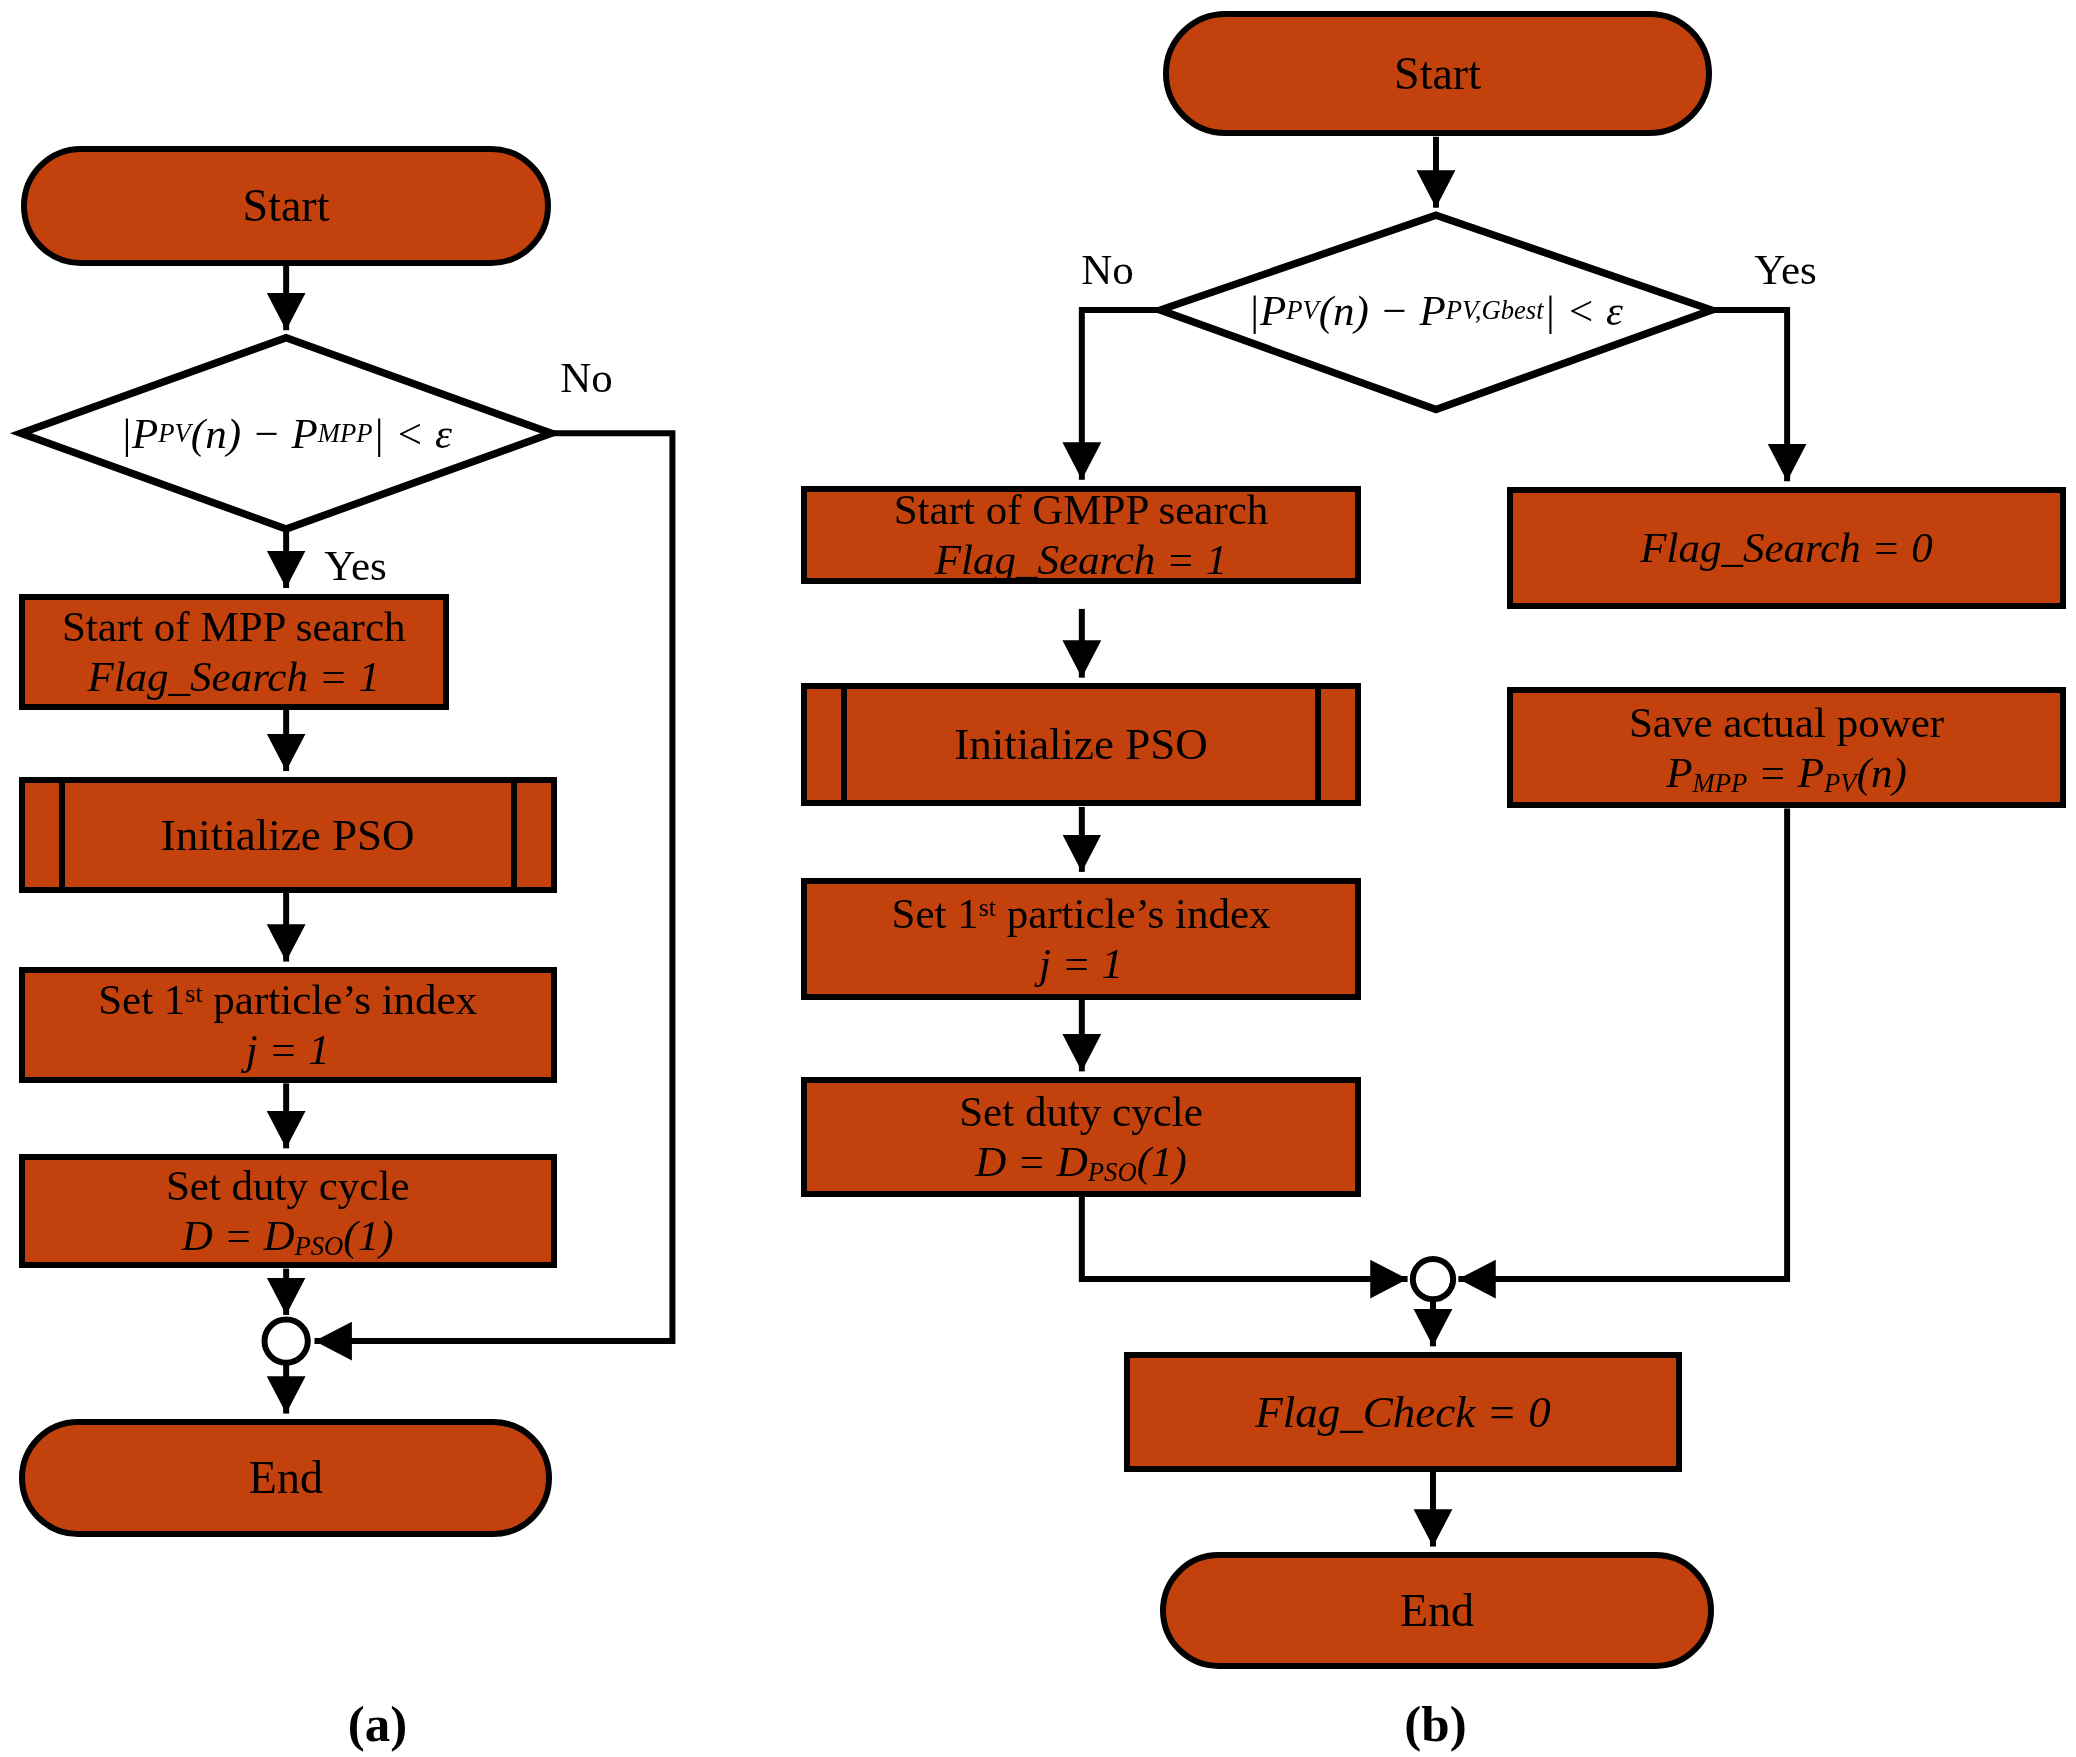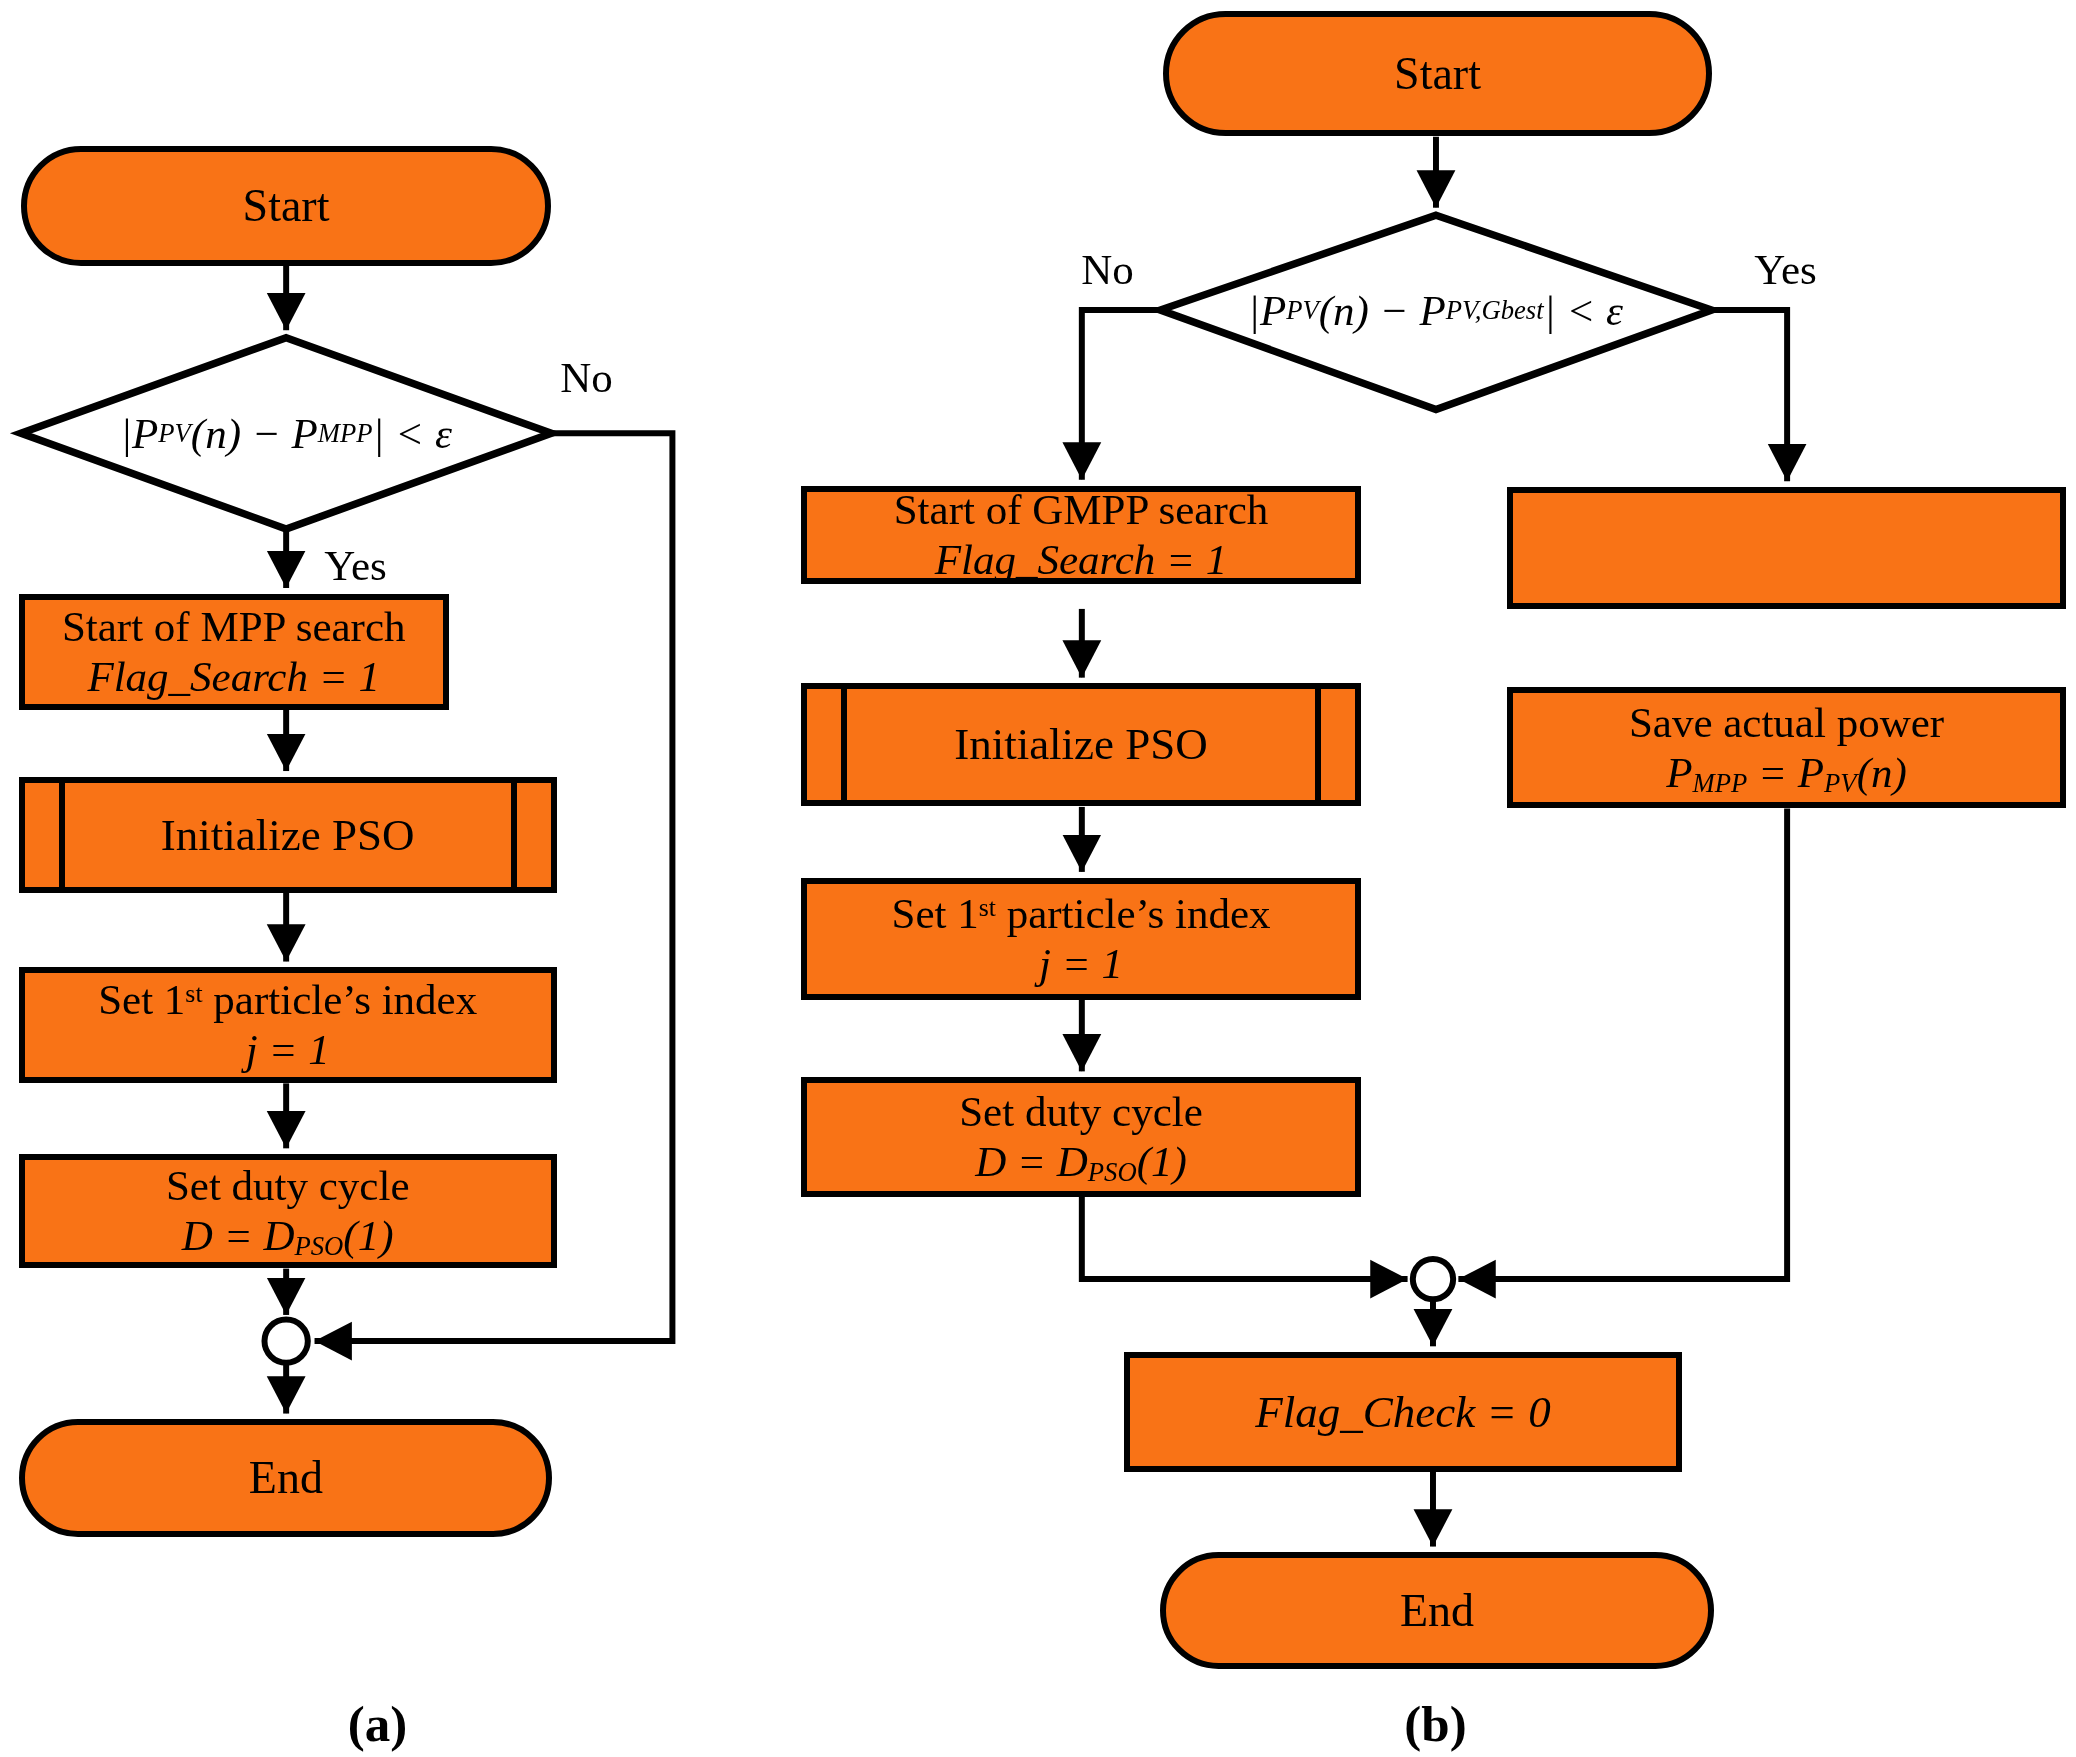--- a/index.html
+++ b/index.html
@@ -7,21 +7,21 @@
     position:relative;
     width:2077px;height:1758px;
     background:#ffffff;
     font-family:"Liberation Serif", serif;
     color:#000;
     overflow:hidden;
   }
   .layer{position:absolute;left:0;top:0;width:2077px;height:1758px;}
   .node{
     position:absolute;box-sizing:border-box;
-    border:6px solid #000;background:#f97316;
+    border:6px solid #000;background:#c2410c;
     display:flex;flex-direction:column;align-items:center;justify-content:center;
     text-align:center;line-height:1.16;
   }
   .pill{border-radius:746px;}
   .t1{font-size:43px;}
   .t2{font-size:43px;font-style:italic;}
   .big{font-size:46px;}
   .single{font-size:45px;}
   sub{font-size:0.62em;line-height:0;vertical-align:-0.18em;}
   sup{font-size:0.6em;line-height:0;vertical-align:0.45em;}
@@ -163,20 +163,21 @@
     <span class="t1"><span>Set 1</span><sup>st</sup><span> particle’s index</span></span>
     <span class="t2">j = 1</span>
   </div>
 
   <div class="node" style="left:801px;top:1077px;width:560px;height:120px">
     <span class="t1">Set duty cycle</span>
     <span class="t2"><span>D = D</span><sub>PSO</sub><span>(1)</span></span>
   </div>
 
   <div class="node" style="left:1507px;top:487px;width:559px;height:122px">
+    <span class="t2">Flag_Search = 0</span>
   </div>
 
   <div class="node" style="left:1507px;top:687px;width:559px;height:121px">
     <span class="t1">Save actual power</span>
     <span class="t2"><span>P</span><sub>MPP</sub><span> = P</span><sub>PV</sub><span>(n)</span></span>
   </div>
 
   <div class="node" style="left:1124px;top:1352px;width:558px;height:120px">
     <span class="t2" style="font-size:45px">Flag_Check = 0</span>
   </div>

